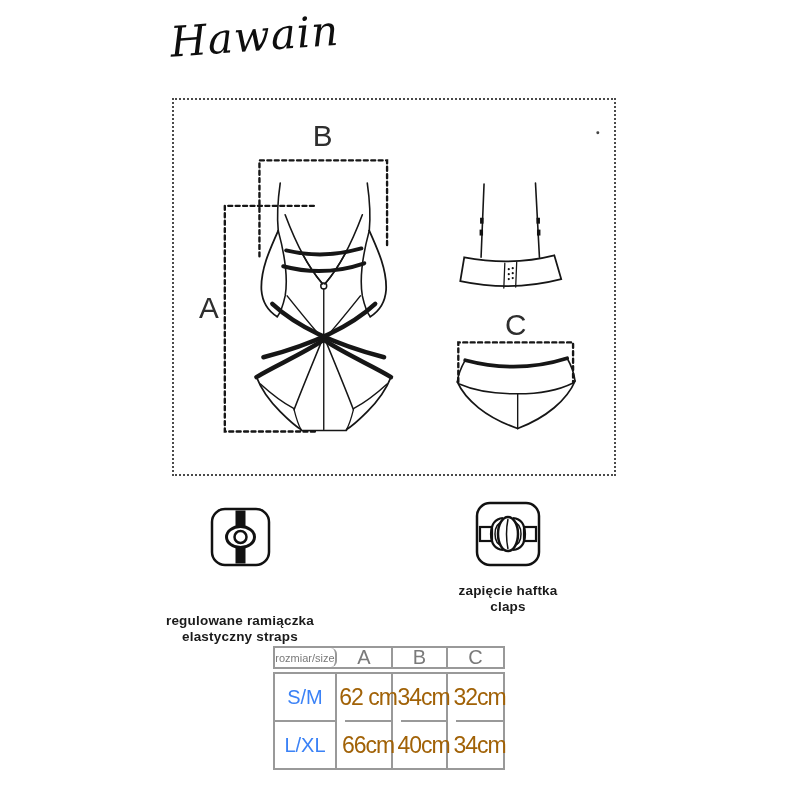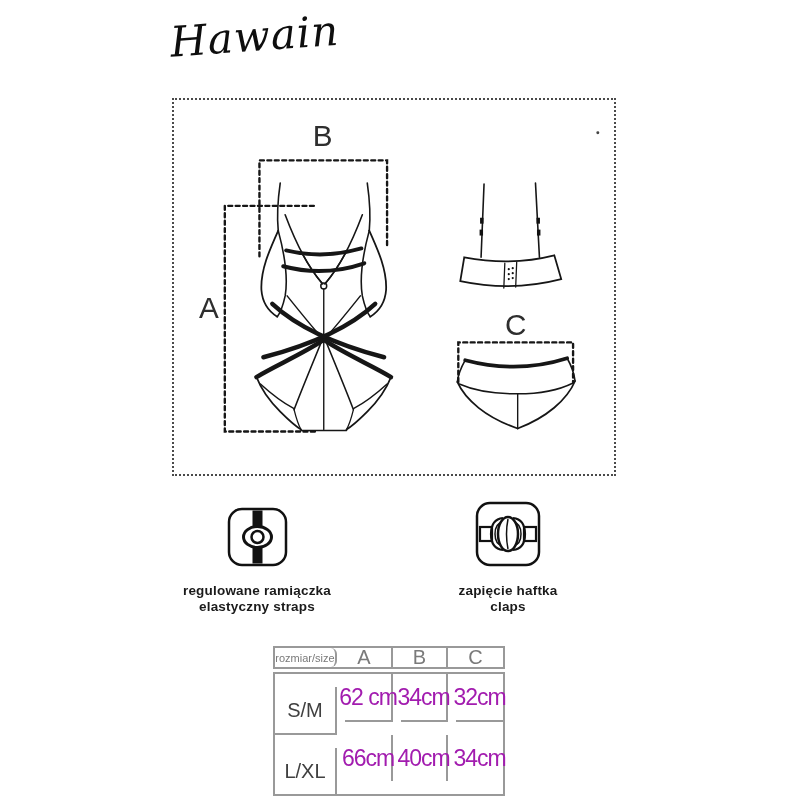--- a/index.html
+++ b/index.html
@@ -17,40 +17,40 @@
   .brand-fashion{font-size:7.5px;font-weight:bold;font-style:italic;color:#e5007e;margin-left:3px;margin-bottom:4px;letter-spacing:0.5px;}
   .brand-corsetti{font-size:23px;font-weight:bold;font-style:italic;color:#1c2440;letter-spacing:-1px;margin-top:-4px;margin-left:12px;}
 
   
   .diagram-box{position:absolute;left:172px;top:98px;width:440px;height:374px;
     border:2px dotted #4a4a4a;}
   .diagram-box svg{position:absolute;left:0;top:0;}
 
   
   .feature{position:absolute;top:497px;width:180px;display:flex;flex-direction:column;align-items:center;}
-  .f1{left:167px;} .f2{left:307px;} .f3{left:418px;}
+  .f1{left:150px;gap:30px;} .f2{left:307px;} .f3{left:418px;}
   .icon-slot{height:70px;display:flex;align-items:flex-end;justify-content:center;}
   .feature-caption{margin-top:16px;text-align:center;font-size:13.5px;font-weight:bold;
     color:#1a1a1a;line-height:15.5px;letter-spacing:0.2px;}
 
   
   .size-table{position:absolute;left:273px;top:646px;}
   .st-head,.st-row{display:grid;grid-template-columns:62px 56px 55px 55px;}
   .st-head{border:2px solid #999;margin-bottom:3px;}
   .st-head > div{border-right:2px solid #999;height:19px;display:flex;align-items:center;justify-content:center;}
   .st-head > div:last-child{border-right:none;}
   .st-body{border:2px solid #999;}
   .st-row > div{border-right:2px solid #999;border-bottom:2px solid #999;height:46px;
     display:flex;align-items:center;justify-content:center;overflow:visible;}
   .st-row > div:last-child{border-right:none;}
   .st-row:last-child > div{border-bottom:none;}
   .st-size-label{font-size:11px;color:#7a7a7a;letter-spacing:0;border-radius:6px;}
   .st-col-letter{font-size:20px;color:#7a7a7a;}
-  .st-row-label{font-size:20px;color:#404040;margin-top:13px;}
-  .st-value{font-size:23px;color:#a21caf;letter-spacing:-1px;white-space:nowrap;margin-left:8px;}
+  .st-row-label{font-size:20px;color:#3b82f6;}
+  .st-value{font-size:23px;color:#a16207;letter-spacing:-1px;white-space:nowrap;margin-left:8px;}
 </style>
 </head>
 <body>
 
 <div class="page">
 
   <div class="product-title">Hawain</div>
 
 
   <div class="diagram-box">

